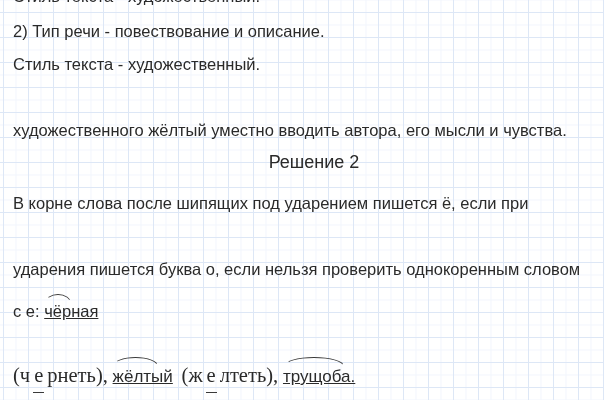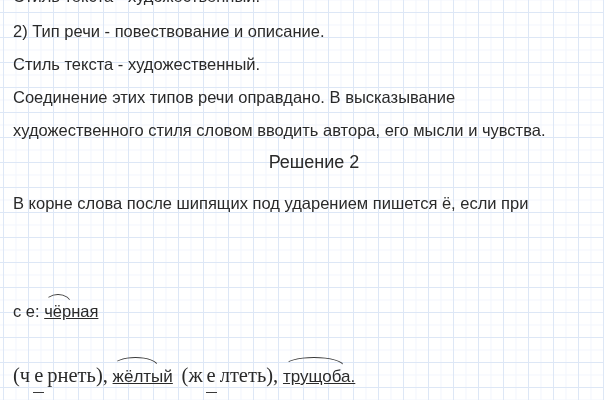--- a/index.html
+++ b/index.html
@@ -68,29 +68,29 @@
 <body>
 
 <div id="canvas">
 
   <div class="tline clip">Стиль текста - художественный.</div>
 
   <div class="tline" style="top:22px">2) Тип речи - повествование и описание.</div>
 
   <div class="tline" style="top:55px">Стиль текста - художественный.</div>
 
-  <div class="tline" style="top:88px">Соединение этих типов речи оправдано. В высказывание</div>
 
-  <div class="tline" style="top:121px">художественного стиля словом вводить автора, его мысли и чувства.</div>
+  <div class="tline" style="top:121px">художественного жёлтый уместно вводить автора, его мысли и чувства.</div>
 
   <div class="heading" style="top:147px">Решение 2</div>
 
   <div class="tline" style="top:194px">В корне слова после шипящих под ударением пишется ё, если при</div>
 
 
+  <div class="tline" style="top:260px">ударения пишется буква о, если нельзя проверить однокоренным словом</div>
 
   <div class="tline" style="top:302px">
     <span>с е:</span>
     <span class="morph"><span class="arc" style="left:1px;width:26px"></span><span>чёрная</span></span>
   </div>
 
   <div class="tline bottomline" style="top:363px">
     <span class="math">(ч</span><span class="math uline"><span>е</span><span class="bar"></span></span><span class="math">рнеть),</span>
     <span class="morph"><span class="arc" style="left:0px;width:45px"></span><span>жёлтый</span></span>
     <span class="math gap">(ж</span><span class="math uline"><span>е</span><span class="bar"></span></span><span class="math">лтеть),</span>

